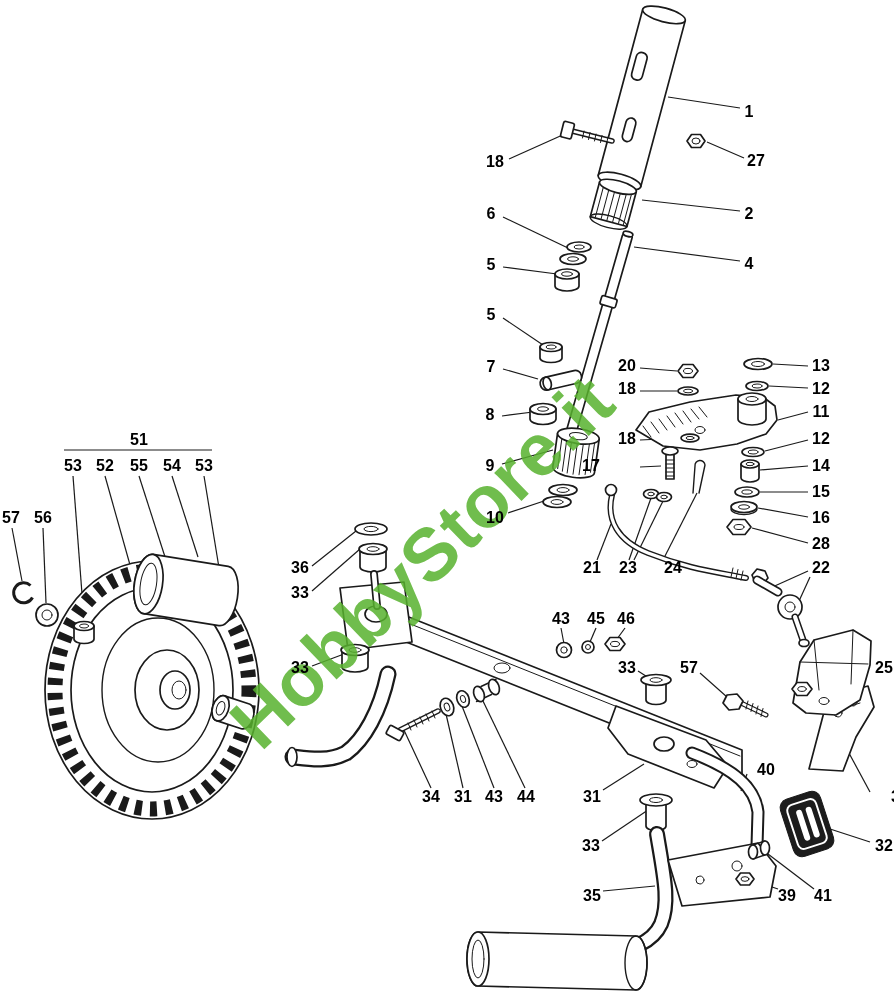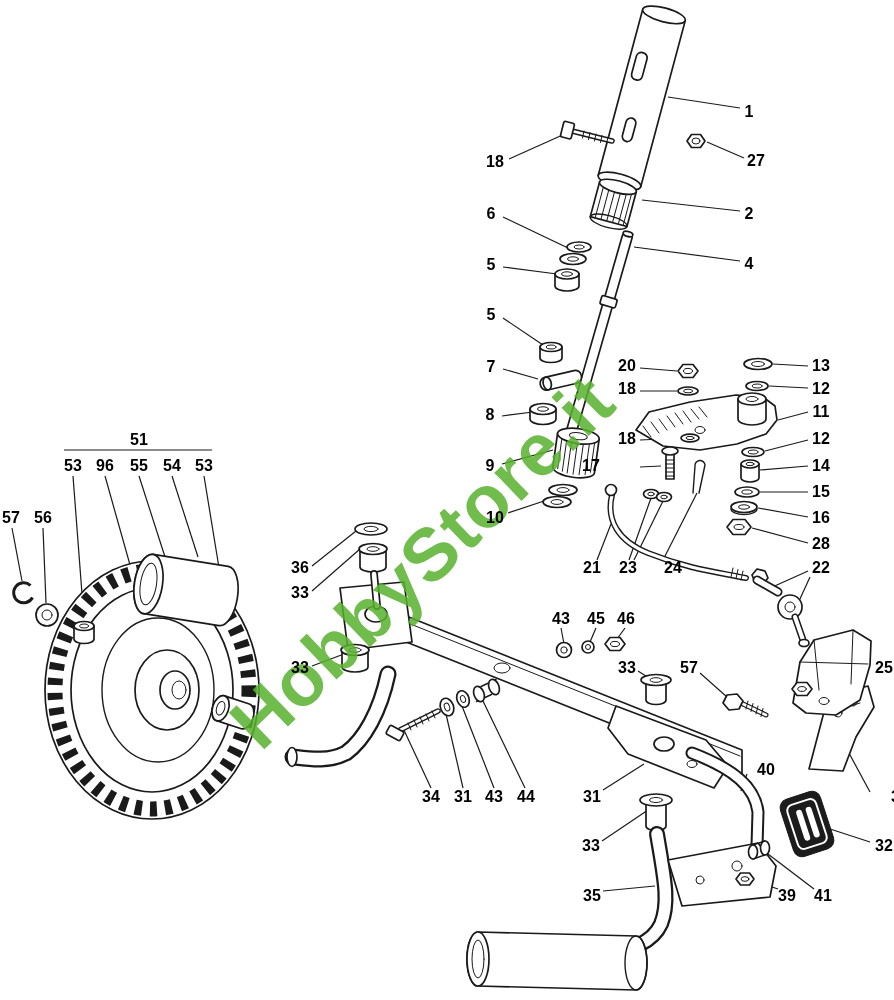--- a/index.html
+++ b/index.html
@@ -440,21 +440,21 @@
       <span class="callout" style="left: 821px; top: 439px;">12</span>
       <span class="callout" style="left: 490px; top: 466px;">9</span>
       <span class="callout" style="left: 591px; top: 466px;">17</span>
       <span class="callout" style="left: 821px; top: 466px;">14</span>
       <span class="callout" style="left: 821px; top: 492px;">15</span>
       <span class="callout" style="left: 495px; top: 518px;">10</span>
       <span class="callout" style="left: 821px; top: 518px;">16</span>
       <span class="callout" style="left: 821px; top: 544px;">28</span>
       <span class="callout" style="left: 139px; top: 440px;">51</span>
       <span class="callout" style="left: 73px; top: 466px;">53</span>
-      <span class="callout" style="left: 105px; top: 466px;">96</span>
+      <span class="callout" style="left: 105px; top: 466px;">52</span>
       <span class="callout" style="left: 139px; top: 466px;">55</span>
       <span class="callout" style="left: 172px; top: 466px;">54</span>
       <span class="callout" style="left: 204px; top: 466px;">53</span>
       <span class="callout" style="left: 11px; top: 518px;">57</span>
       <span class="callout" style="left: 43px; top: 518px; text-align: right;">56</span>
       <span class="callout" style="left: 592px; top: 568px;">21</span>
       <span class="callout" style="left: 628px; top: 568px;">23</span>
       <span class="callout" style="left: 673px; top: 568px; text-align: center;">24</span>
       <span class="callout" style="left: 821px; top: 568px;">22</span>
       <span class="callout" style="left: 300px; top: 568px;">36</span>

